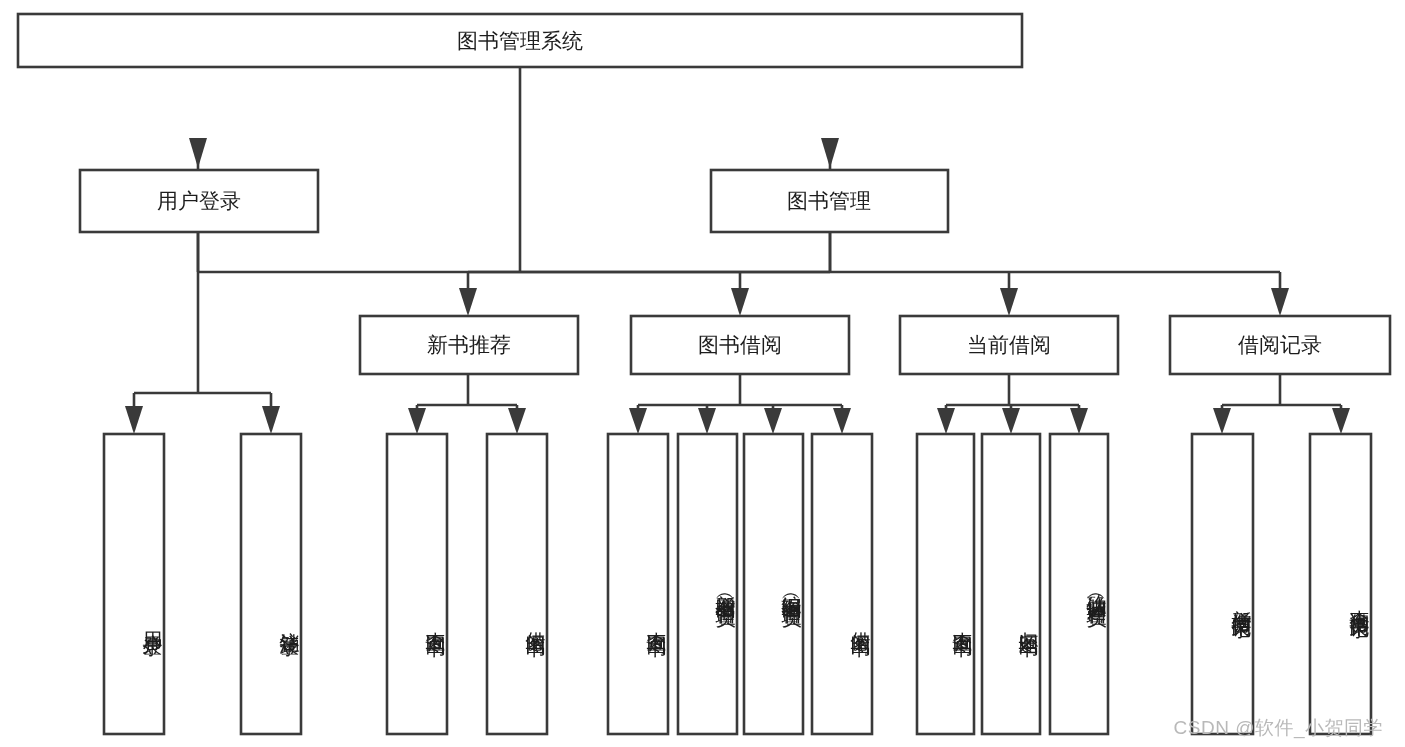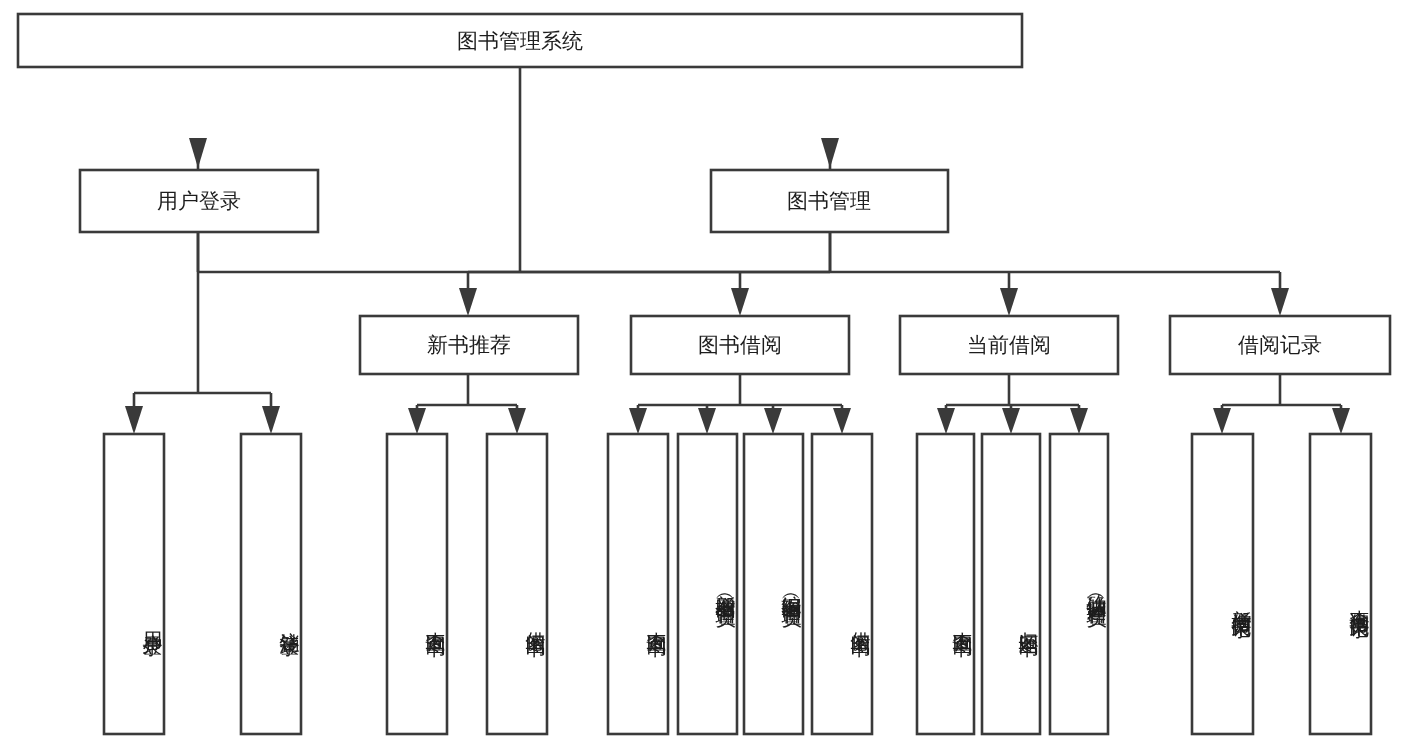--- a/index.html
+++ b/index.html
@@ -206,13 +206,14 @@
   <div class="node-label-v" style="left:608px; top:506px; width:60px; height:228px;">查询图书</div>
   <div class="node-label-v" style="left:678px; top:442px; width:59px; height:292px;">新增图书（管理员）</div>
   <div class="node-label-v" style="left:744px; top:442px; width:59px; height:292px;">编辑图书（管理员）</div>
   <div class="node-label-v" style="left:812px; top:506px; width:60px; height:228px;">借阅图书</div>
   <div class="node-label-v" style="left:917px; top:506px; width:57px; height:228px;">查询图书</div>
   <div class="node-label-v" style="left:982px; top:506px; width:58px; height:228px;">归还图书</div>
   <div class="node-label-v" style="left:1050px; top:442px; width:58px; height:292px;">确认归还（管理员）</div>
   <div class="node-label-v" style="left:1192px; top:466px; width:61px; height:268px;">新增借阅记录</div>
   <div class="node-label-v" style="left:1310px; top:466px; width:61px; height:268px;">查询借阅记录</div>
 
+  <div class="watermark">CSDN @软件_小贺同学</div>
 </div>
 
 </body></html>

